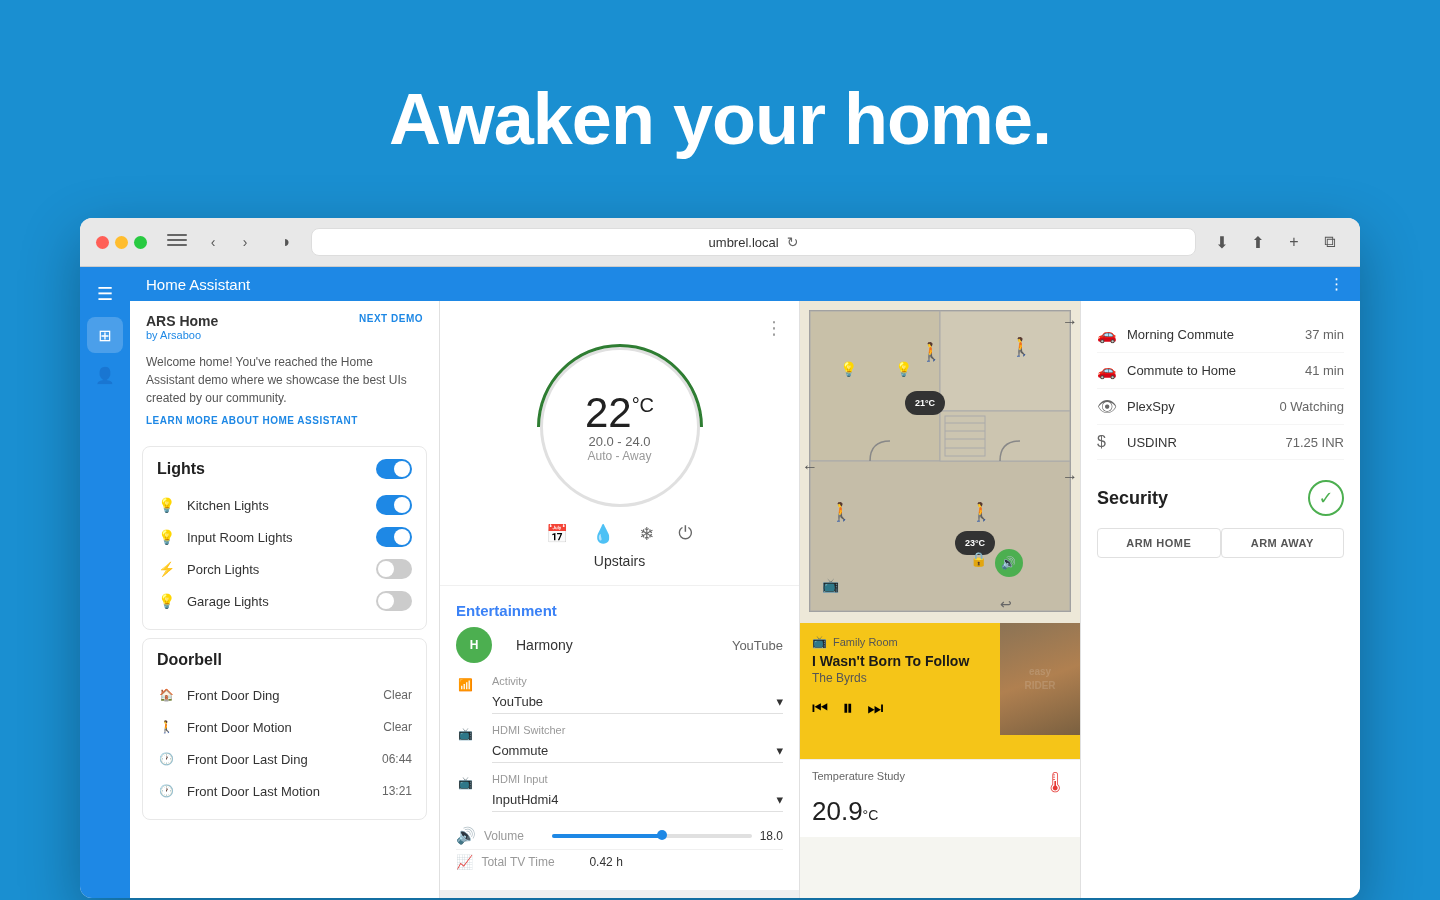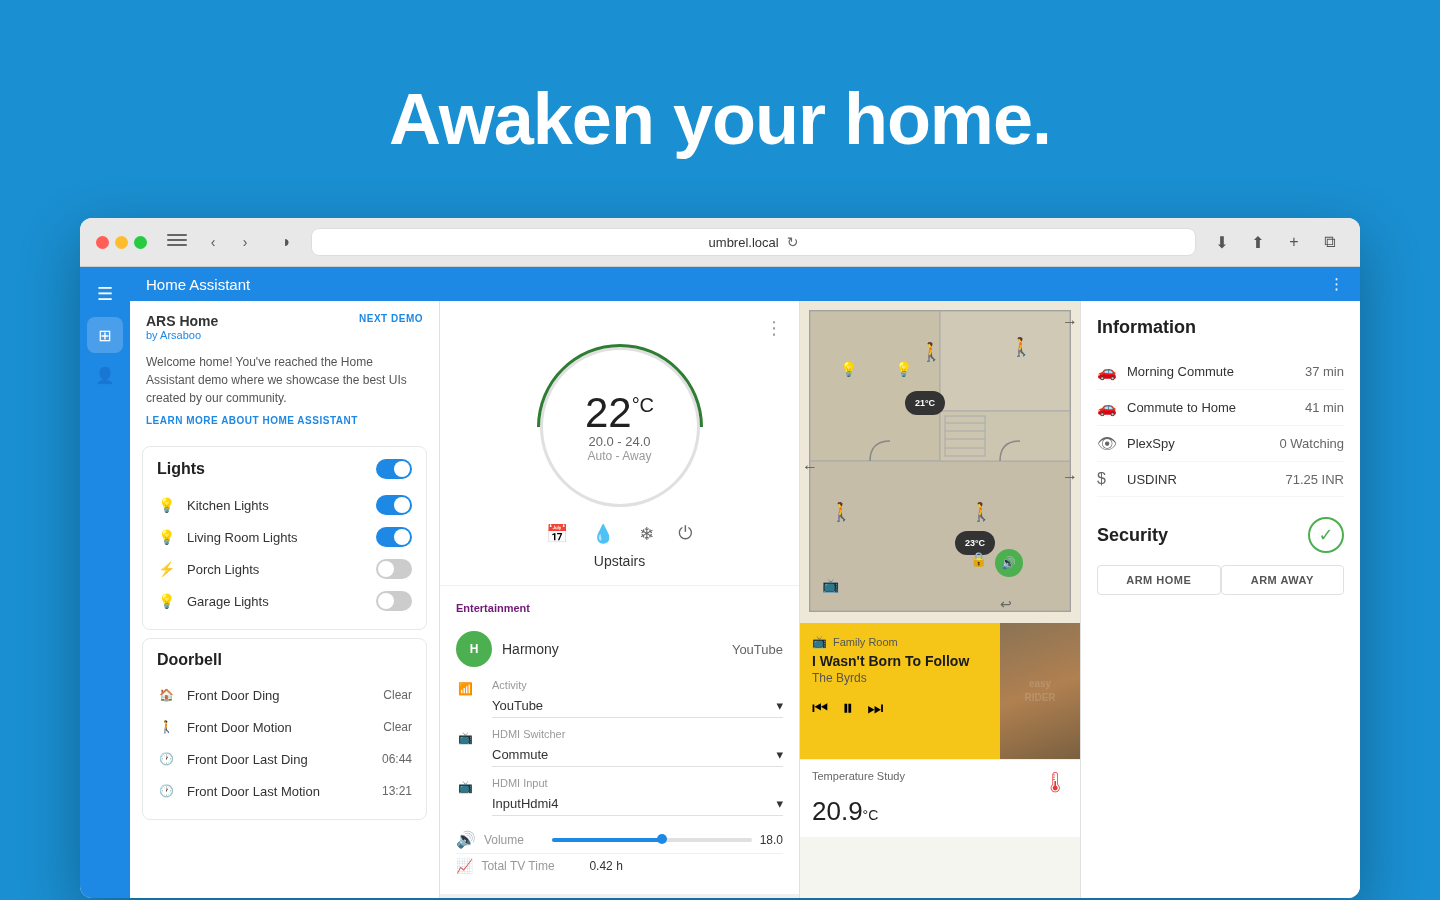--- a/index.html
+++ b/index.html
@@ -290,33 +290,33 @@
     .thermostat-name {
       font-size: 14px; color: #333; font-weight: 500;
     }
 
     .entertainment-card {
       background: white;
       border-top: 1px solid #f0f0f0;
       padding: 16px;
     }
     .entertainment-title {
-      font-size: 11px; font-weight: 600; color: #701a75; margin-bottom: 17px;
+      font-size: 15px; font-weight: 600; color: #3b82f6; margin-bottom: 8px;
     }
 
     .harmony-row {
       display: flex; align-items: center; gap: 10px;
       margin-bottom: 12px;
     }
     .harmony-icon {
       width: 36px; height: 36px; border-radius: 50%;
       background: #4CAF50; display: flex; align-items: center; justify-content: center;
       color: white; font-size: 12px; font-weight: 600;
     }
-    .harmony-name { flex: 1; font-size: 14px; font-weight: 500; color: #333; }
+    .harmony-name { flex: 1; font-size: 14px; font-weight: 500; color: #333; margin-left: 14px; }
     .harmony-activity { font-size: 13px; color: #666; }
 
     .field-group { margin-bottom: 10px; }
     .field-label { font-size: 11px; color: #999; margin-bottom: 3px; }
     .field-select {
       display: flex; align-items: center; justify-content: space-between;
       border-bottom: 1px solid #e0e0e0; padding: 4px 0; font-size: 13px; color: #333;
     }
     .field-icon {
       width: 20px; height: 20px; display: flex; align-items: center;
@@ -485,21 +485,21 @@
               <span class="section-title">Lights</span>
               <div class="toggle-switch on"></div>
             </div>
             <div class="light-item">
               <div class="light-icon light-yellow">💡</div>
               <span class="light-name">Kitchen Lights</span>
               <div class="toggle-switch on"></div>
             </div>
             <div class="light-item">
               <div class="light-icon light-yellow">💡</div>
-              <span class="light-name">Living Room Lights</span>
+              <span class="light-name">Input Room Lights</span>
               <div class="toggle-switch on"></div>
             </div>
             <div class="light-item">
               <div class="light-icon light-purple">⚡</div>
               <span class="light-name">Porch Lights</span>
               <div class="toggle-switch off"></div>
             </div>
             <div class="light-item">
               <div class="light-icon light-blue">💡</div>
               <span class="light-name">Garage Lights</span>
@@ -665,38 +665,37 @@
               <span style="font-size:11px; color:#555;">Family Room</span>
             </div>
             <div style="font-size:14px; font-weight:700; color:#1a1a1a; margin-bottom:2px;">I Wasn't Born To Follow</div>
             <div style="font-size:12px; color:#555;">The Byrds</div>
             <div style="display:flex; align-items:center; gap:14px; margin-top:10px;">
               <span style="font-size:18px; cursor:pointer;">⏮</span>
               <span style="font-size:22px; cursor:pointer;">⏸</span>
               <span style="font-size:18px; cursor:pointer;">⏭</span>
             </div>
 
-            <div style="position:absolute; right:0; top:0; width:80px; height:136px; background:linear-gradient(160deg, #8B7355 0%, #b08050 50%, #7a6040 100%); display:flex; align-items:center; justify-content:center;">
+            <div style="position:absolute; right:0; top:0; width:80px; height:112px; background:linear-gradient(160deg, #8B7355 0%, #b08050 50%, #7a6040 100%); display:flex; align-items:center; justify-content:center;">
               <div style="color:rgba(255,255,255,0.15); font-size:10px; text-align:center; font-weight:700; line-height:1.4; padding:4px;">easy<br>RIDER</div>
             </div>
           </div>
 
           <div style="background:white; padding:10px 12px; display:flex; justify-content:space-between; align-items:flex-start; border-top:1px solid #eee;">
             <div>
               <div style="font-size:11px; color:#666; margin-bottom:14px;">Temperature Study</div>
               <div style="font-size:26px; font-weight:300; color:#212121;">
                 <span>20.9</span><span style="font-size:14px;">°C</span>
               </div>
             </div>
             <span style="font-size:20px; color:#e53935;">🌡</span>
           </div>
         </div>
 
         <div class="info-panel">
-          <div class="info-title">Information</div>
 
           <div class="info-item">
             <span class="info-icon">🚗</span>
             <span class="info-name">Morning Commute</span>
             <span class="info-val">37 min</span>
           </div>
           <div class="info-item">
             <span class="info-icon">🚗</span>
             <span class="info-name">Commute to Home</span>
             <span class="info-val">41 min</span>

